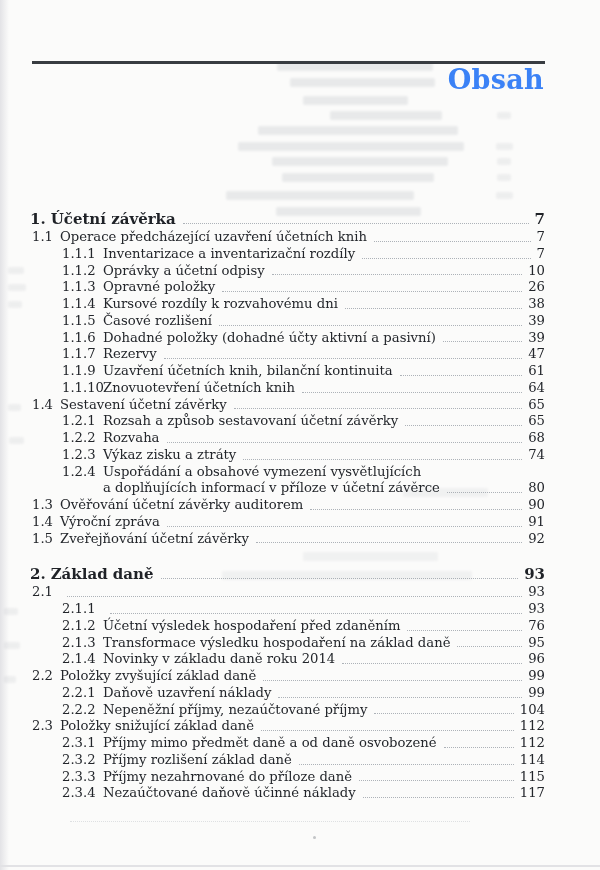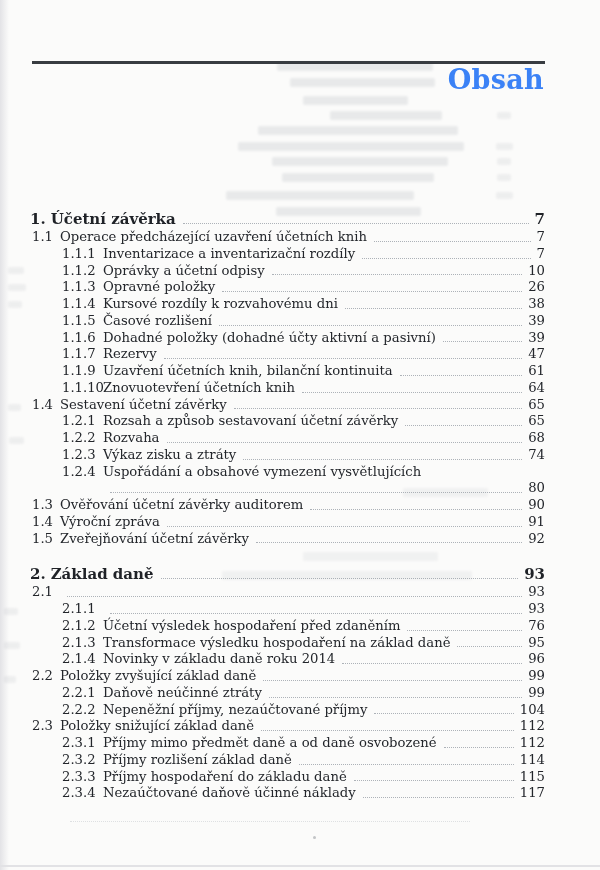--- a/index.html
+++ b/index.html
@@ -200,20 +200,21 @@
   </div>
 
   <div class="row l3 no-pg">
     <span class="num">1.2.4</span>
     <span class="txt">Uspořádání a obsahové vymezení vysvětlujících</span>
 
   </div>
 
   <div class="row l3 cont">
 
+    <span class="txt">a doplňujících informací v příloze v účetní závěrce</span>
     <span class="leader"></span>
     <span class="pg">80</span>
   </div>
 
   <div class="row l2">
     <span class="num">1.3</span>
     <span class="txt">Ověřování účetní závěrky auditorem</span>
     <span class="leader"></span>
     <span class="pg">90</span>
   </div>
@@ -276,21 +277,21 @@
 
   <div class="row l2">
     <span class="num">2.2</span>
     <span class="txt">Položky zvyšující základ daně</span>
     <span class="leader"></span>
     <span class="pg">99</span>
   </div>
 
   <div class="row l3">
     <span class="num">2.2.1</span>
-    <span class="txt">Daňově neúčinné ztráty</span>
+    <span class="txt">Daňově uzavření náklady</span>
     <span class="leader"></span>
     <span class="pg">99</span>
   </div>
 
   <div class="row l3">
     <span class="num">2.2.2</span>
     <span class="txt">Nepeněžní příjmy, nezaúčtované příjmy</span>
     <span class="leader"></span>
     <span class="pg">104</span>
   </div>
@@ -311,21 +312,21 @@
 
   <div class="row l3">
     <span class="num">2.3.2</span>
     <span class="txt">Příjmy rozlišení základ daně</span>
     <span class="leader"></span>
     <span class="pg">114</span>
   </div>
 
   <div class="row l3">
     <span class="num">2.3.3</span>
-    <span class="txt">Příjmy hospodaření do základu daně</span>
+    <span class="txt">Příjmy nezahrnované do příloze daně</span>
     <span class="leader"></span>
     <span class="pg">115</span>
   </div>
 
   <div class="row l3">
     <span class="num">2.3.4</span>
     <span class="txt">Nezaúčtované daňově účinné náklady</span>
     <span class="leader"></span>
     <span class="pg">117</span>
   </div>

